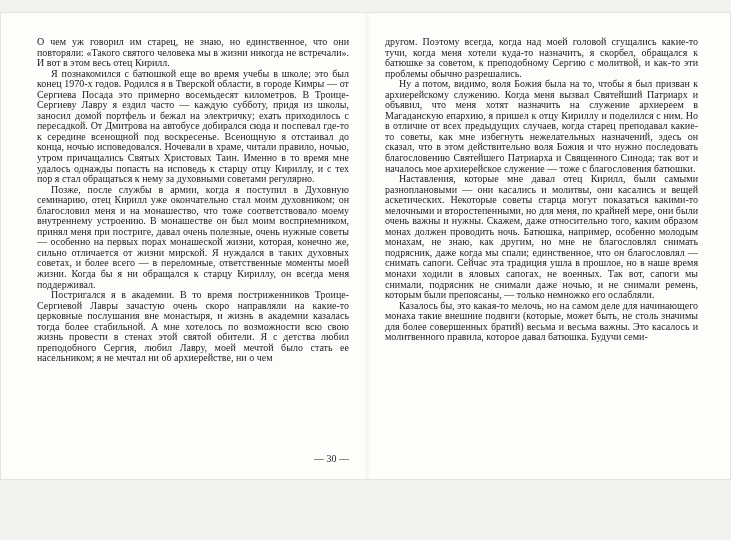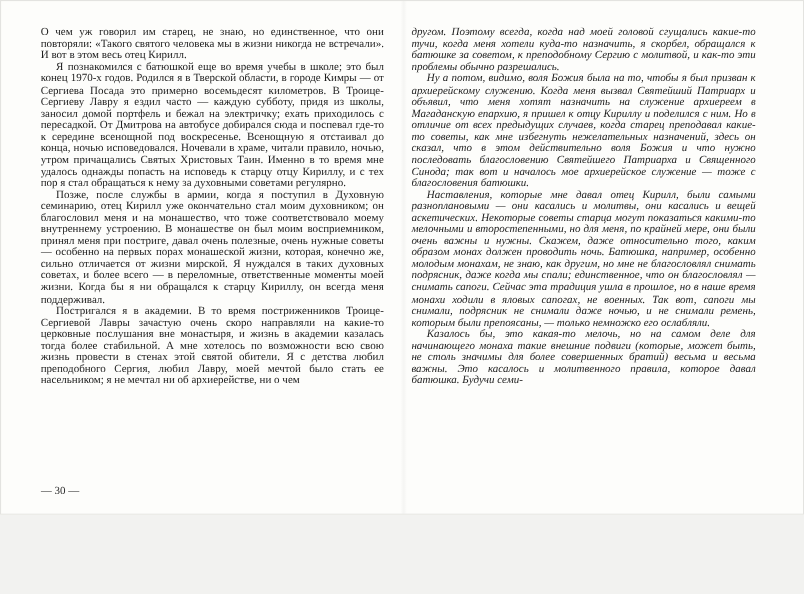--- a/index.html
+++ b/index.html
@@ -4,55 +4,55 @@
 <style>
   html, body {
     margin: 0;
     padding: 0;
     background: #f2f2f0;
   }
   .spread {
     position: relative;
     width: 731px;
     height: 468px;
-    margin: 0 auto;
+    margin: 12px auto;
     background: #fdfdfb;
     border: 1px solid #e3e3e0;
     box-sizing: border-box;
     overflow: hidden;
     font-family: "Liberation Serif", "DejaVu Serif", serif;
     color: #1c1c1c;
   }
   .page {
     position: absolute;
     top: 24px;
     bottom: 14px;
     overflow: hidden;
   }
   .page.left  { left: 36px;  width: 312px; }
-  .page.right { left: 373px; width: 313px; font-style: italic; }
+  .page.right { left: 384px; width: 313px; }
   .text {
     font-size: 10px;
     line-height: 10.55px;
     text-align: justify;
   }
   .text p {
     margin: 0;
     padding: 0;
     text-indent: 14px;
   }
   .text p.noindent {
     text-indent: 0;
   }
   .pagenum {
     position: absolute;
     bottom: 0;
     left: 0;
     width: 100%;
-    text-align: left;
+    text-align: right;
     font-size: 10px;
     line-height: 12px;
     color: #2a2a2a;
   }
   
   .spine {
     position: absolute;
     top: 0;
     bottom: 0;
     left: 363px;

